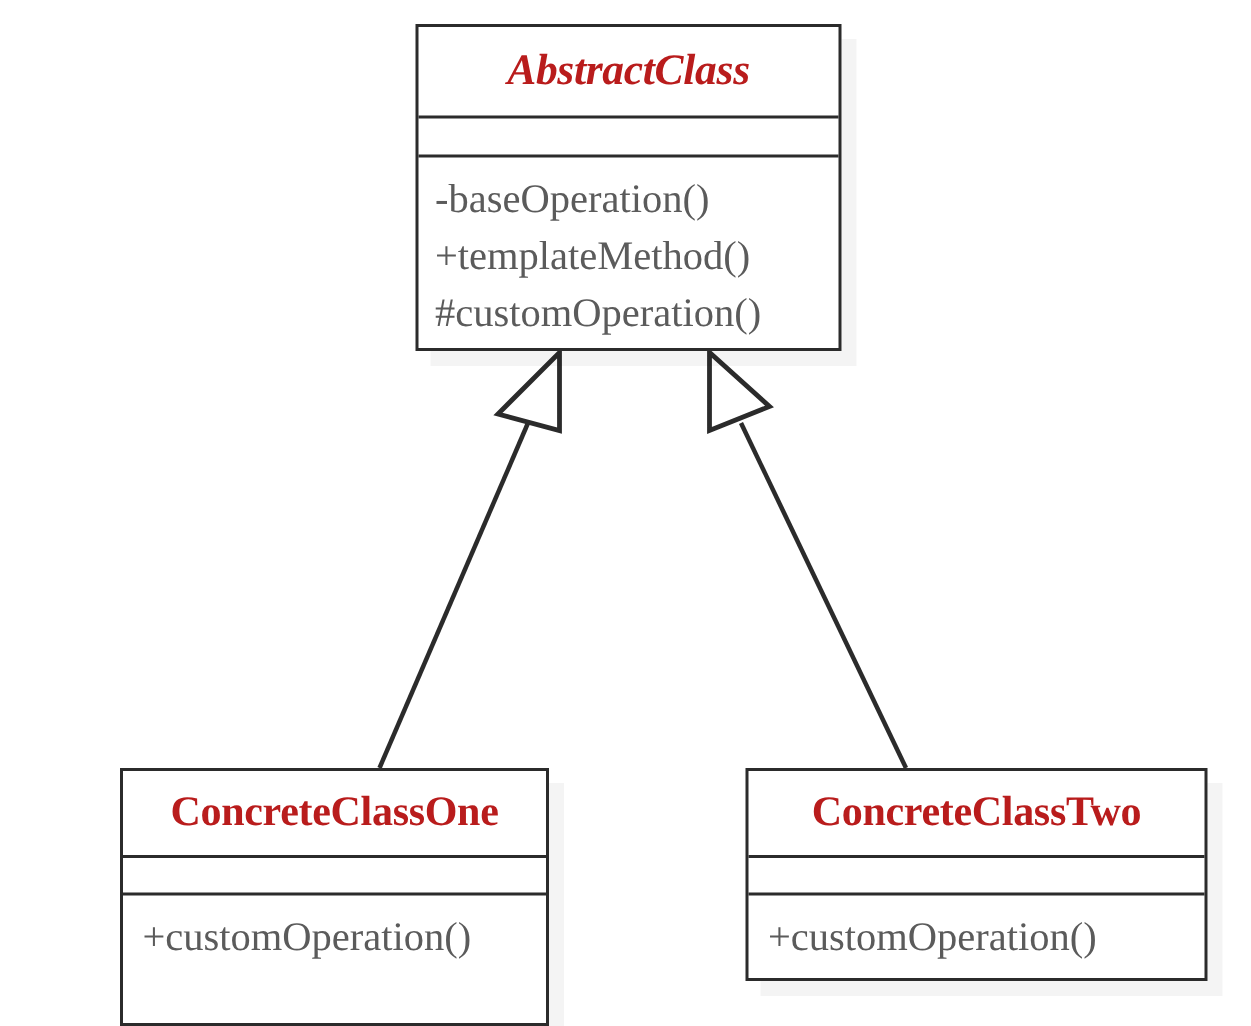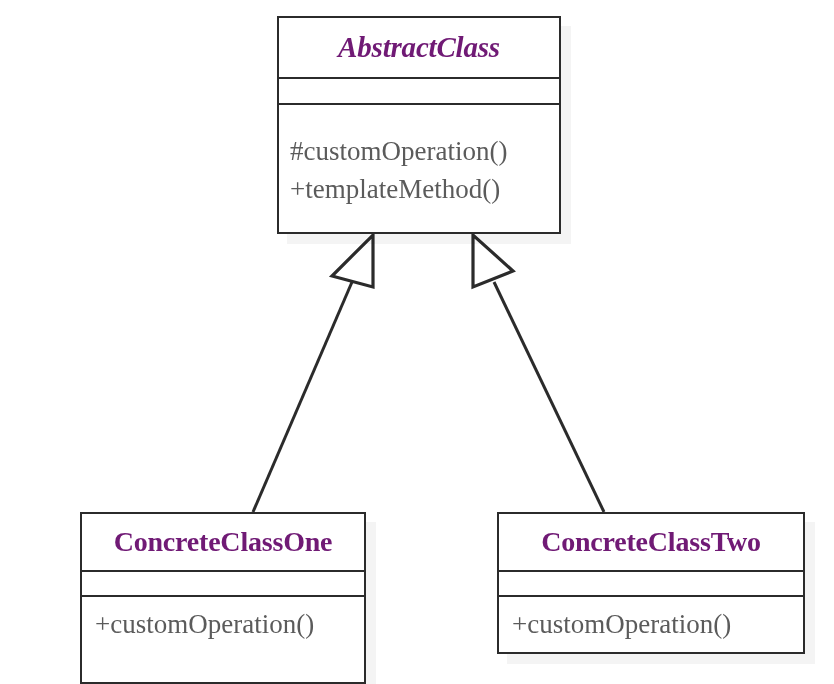--- a/index.html
+++ b/index.html
@@ -55,21 +55,21 @@
     border-bottom: 2.5px solid #2b2b2b;
   }
   .uml-ops-compartment {
     box-sizing: border-box;
     display: flex;
     flex-direction: column;
     justify-content: center;
   }
 
   .uml-class-name {
-    color: #701a75;
+    color: #b91c1c;
     text-align: center;
     line-height: 1;
     white-space: nowrap;
   }
   .uml-class-name.abstract {
     font-style: italic;
     font-weight: bold;
     font-size: 29px;
     letter-spacing: -0.2px;
   }
@@ -135,22 +135,23 @@
       <polygon points="473,235 473,287 513,271" fill="#ffffff" stroke="#2b2b2b" stroke-width="3.2" stroke-linejoin="miter"></polygon>
     </g>
   </svg>
 
   <div class="uml-class abstract" id="abstract-class-box">
     <div class="uml-name-compartment">
       <span class="uml-class-name abstract">AbstractClass</span>
     </div>
     <div class="uml-attr-compartment"></div>
     <div class="uml-ops-compartment">
+      <div class="uml-operation">-baseOperation()</div>
+      <div class="uml-operation">+templateMethod()</div>
       <div class="uml-operation">#customOperation()</div>
-      <div class="uml-operation">+templateMethod()</div>
     </div>
   </div>
 
   <div class="uml-class concrete" id="concrete-class-one-box">
     <div class="uml-name-compartment">
       <span class="uml-class-name concrete">ConcreteClassOne</span>
     </div>
     <div class="uml-attr-compartment"></div>
     <div class="uml-ops-compartment">
       <div class="uml-operation single">+customOperation()</div>

